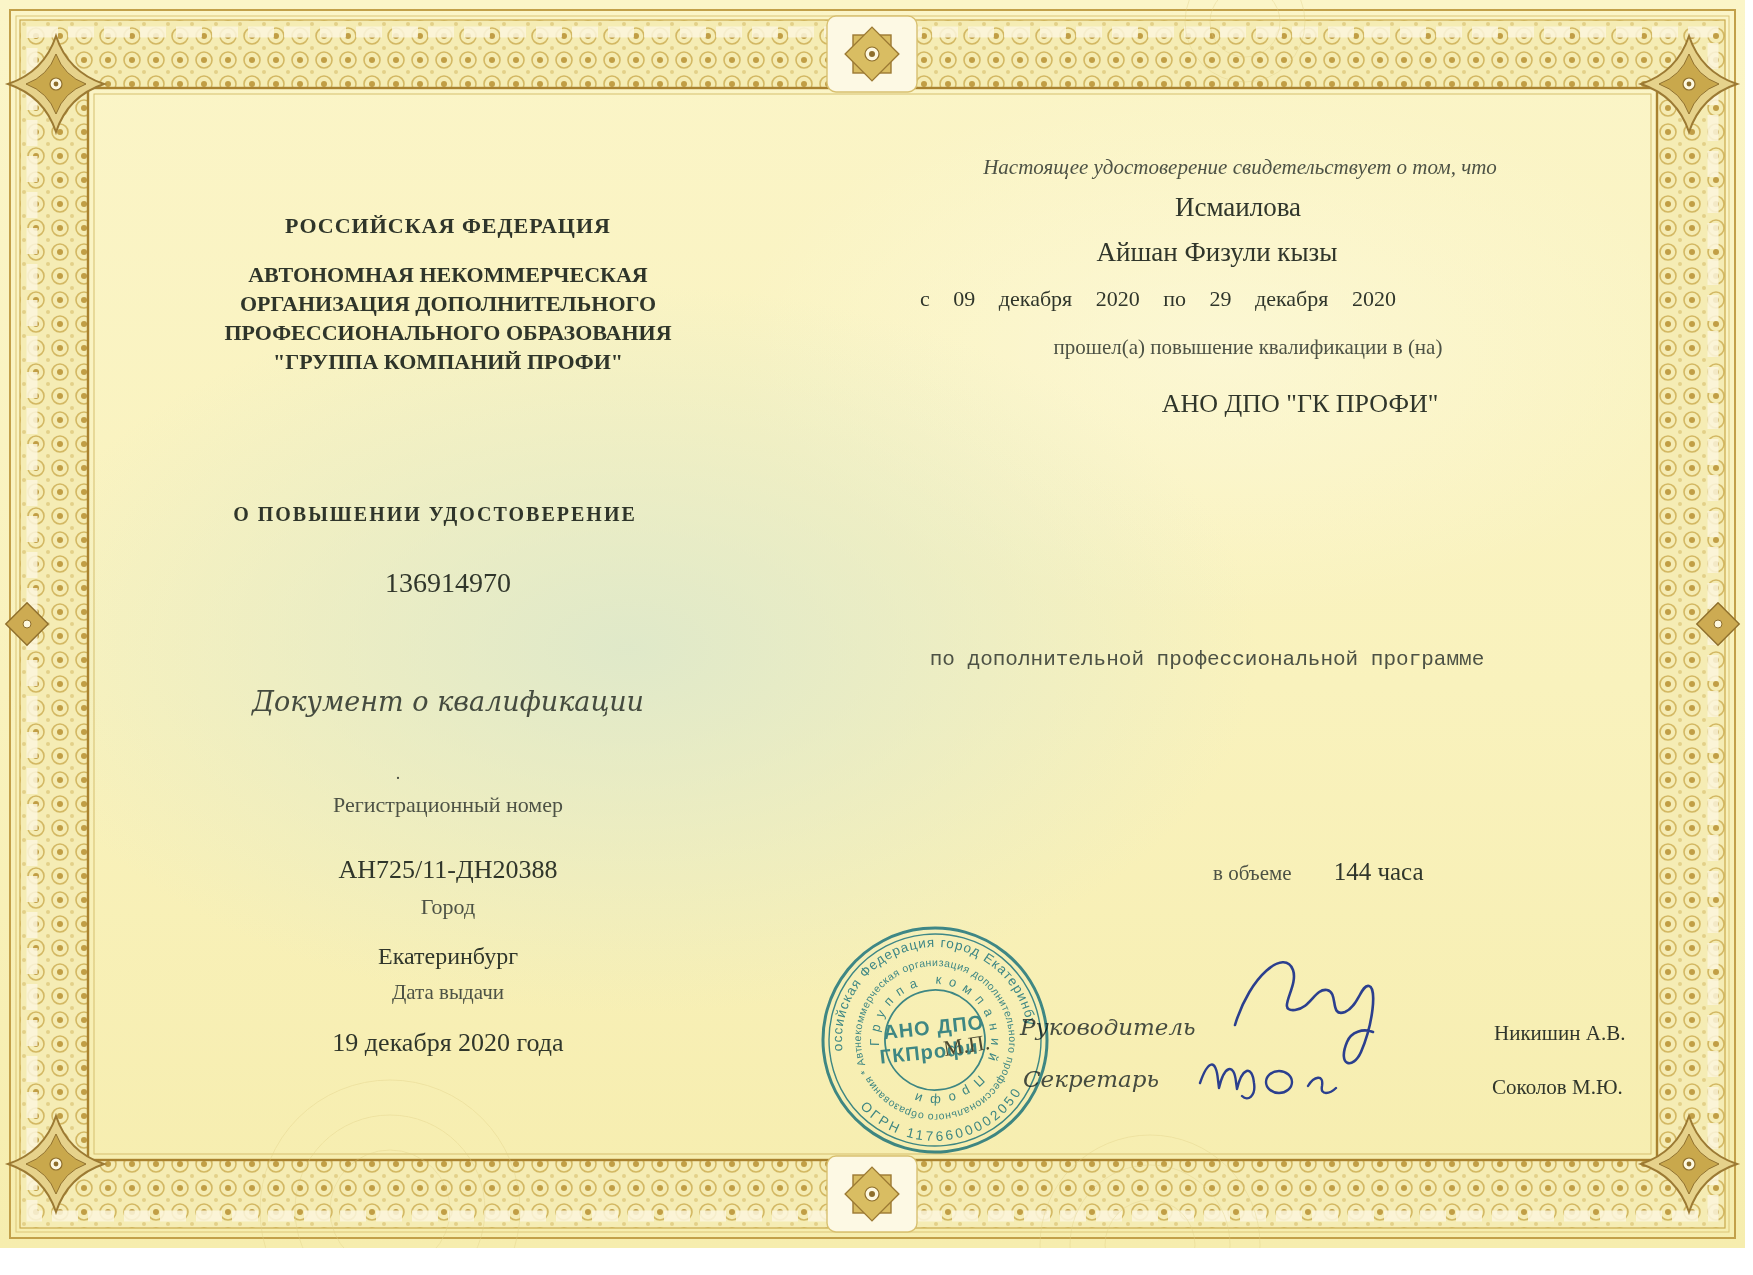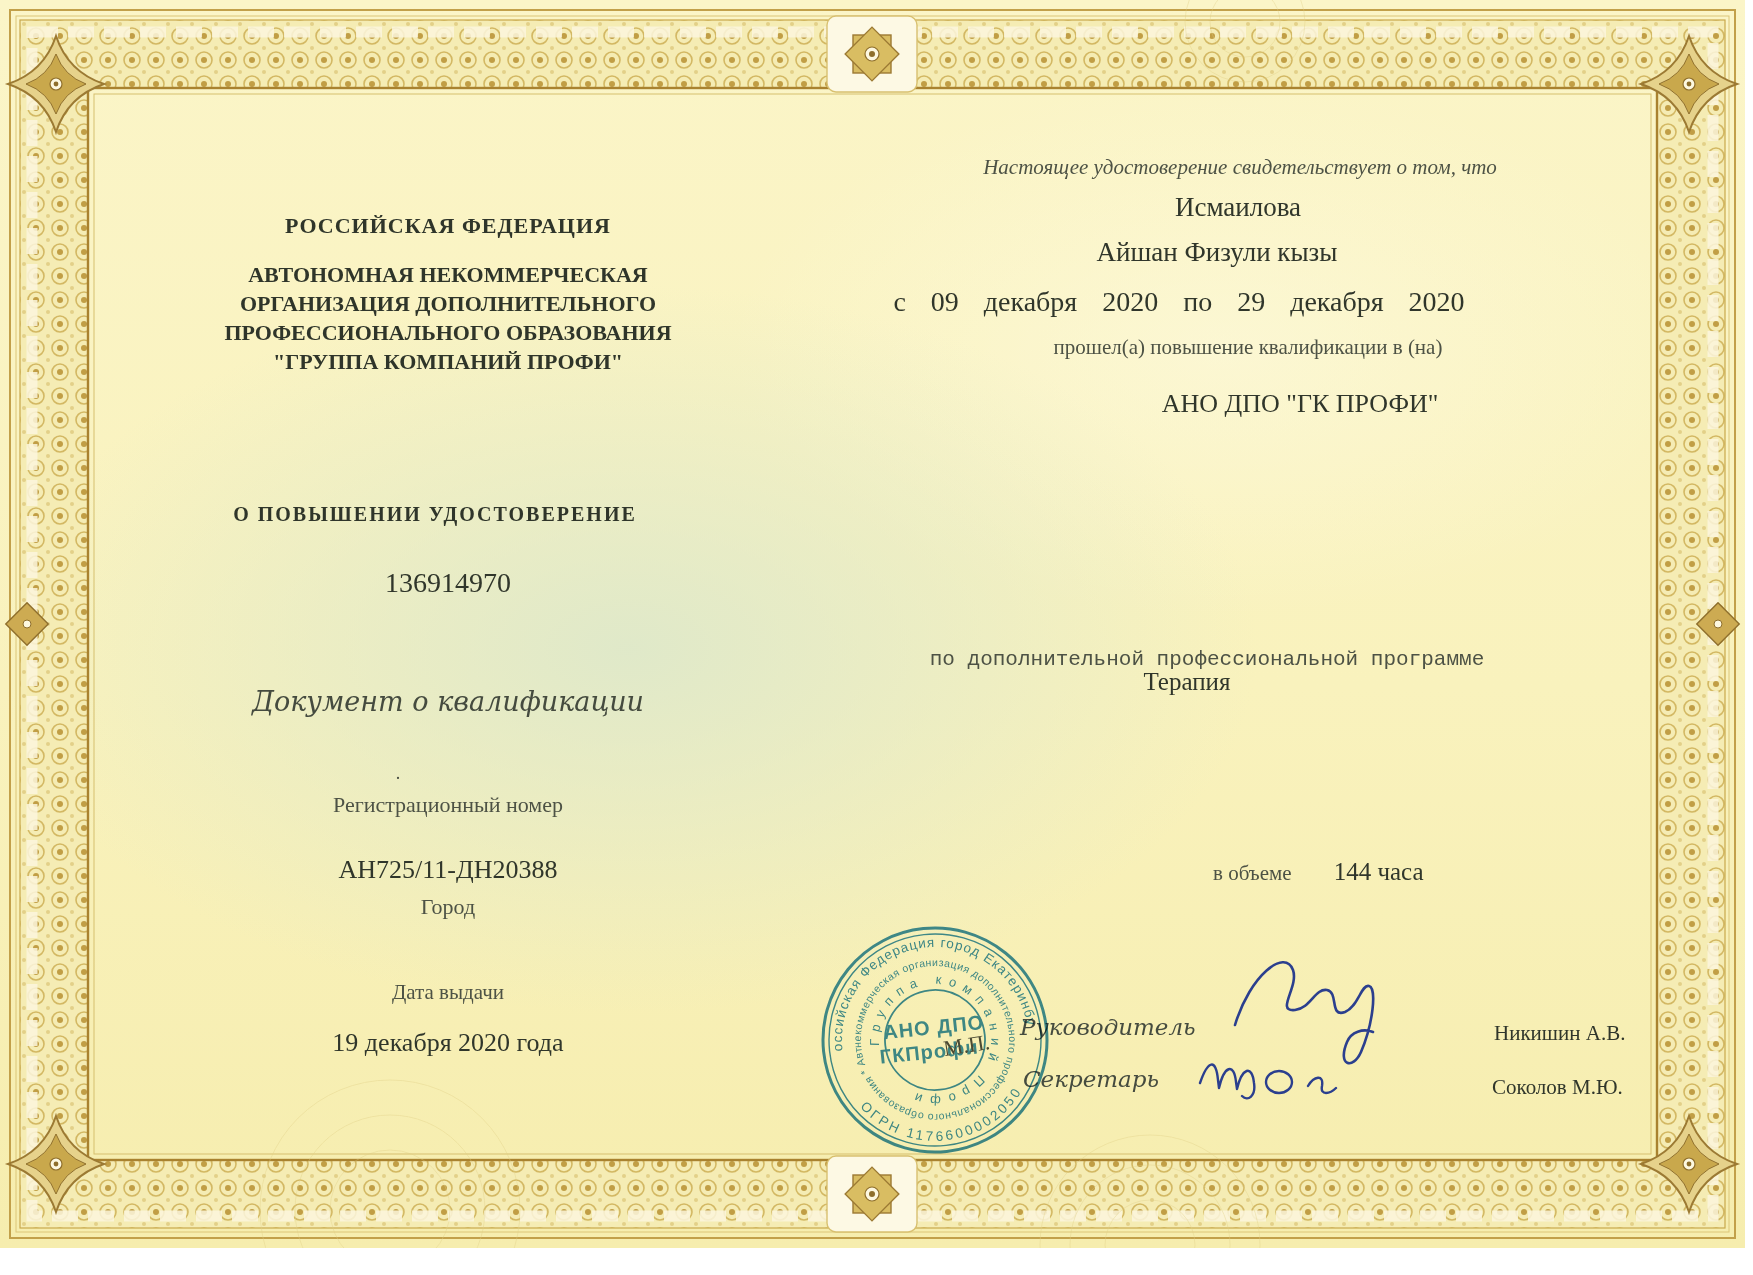--- a/index.html
+++ b/index.html
@@ -103,37 +103,37 @@
 
     <div class="ln serif-val" style="left:198px;top:567px;width:500px;font-size:28px;">136914970</div>
 
     <div class="ln script" style="left:198px;top:686px;width:500px;font-size:27px;">Документ о квалификации</div>
 
     <div class="ln deco" style="left:198px;top:763px;width:400px;font-size:18px;">.</div>
     <div class="ln deco" style="left:198px;top:792px;width:500px;font-size:22px;">Регистрационный номер</div>
     <div class="ln serif-val" style="left:198px;top:843px;width:500px;font-size:26px;margin-top:12px;">АН725/11-ДН20388</div>
 
     <div class="ln deco" style="left:198px;top:894px;width:500px;font-size:22px;">Город</div>
+    <div class="ln serif-val" style="left:198px;top:943px;width:500px;font-size:24px;">Екатеринбург</div>
 
     <div class="ln deco" style="left:198px;top:980px;width:500px;font-size:21px;">Дата выдачи</div>
     <div class="ln serif-val" style="left:198px;top:1028px;width:500px;font-size:26px;">19 декабря 2020 года</div>
 
     <div class="ln deco" style="left:940px;top:155px;width:600px;font-size:21px;font-style:italic;">Настоящее удостоверение свидетельствует о том, что</div>
 
     <div class="ln serif-val" style="left:938px;top:192px;width:600px;font-size:27px;">Исмаилова</div>
     <div class="ln serif-val" style="left:917px;top:237px;width:600px;font-size:27px;">Айшан Физули кызы</div>
 
-    <div class="ln serif-val period-line" style="left:879px;top:286px;width:600px;font-size:28px;">с 09 декабря 2020 по 29 декабря 2020</div>
+    <div class="ln serif-val period-line" style="left:858px;top:286px;width:600px;font-size:22px;">с 09 декабря 2020 по 29 декабря 2020</div>
 
     <div class="ln deco" style="left:948px;top:335px;width:600px;font-size:21px;">прошел(а) повышение квалификации в (на)</div>
 
     <div class="ln serif-val" style="left:1000px;top:389px;width:600px;font-size:26px;">АНО ДПО "ГК ПРОФИ"</div>
 
     <div class="ln deco" style="left:907px;top:648px;width:600px;font-size:21px;font-family:Liberation Mono, monospace;">по дополнительной профессиональной программе</div>
-    <div class="ln serif-val" style="left:887px;top:668px;width:600px;font-size:25px;">Терапия</div>
 
     <div class="volume-row" style="left:1213px;top:858px;">
       <span class="deco" style="font-size:21px;">в объеме</span>
       <span class="serif-val" style="font-size:25px;">144 часа</span>
     </div>
 
     <div class="ln script" style="left:1020px;top:1014px;width:240px;text-align:left;font-size:23px;">Руководитель</div>
     <div class="ln script" style="left:1023px;top:1066px;width:240px;text-align:left;font-size:23px;">Секретарь</div>
 
     <div class="ln serif-val" style="left:1494px;top:1021px;width:200px;text-align:left;font-size:21px;">Никишин А.В.</div>

